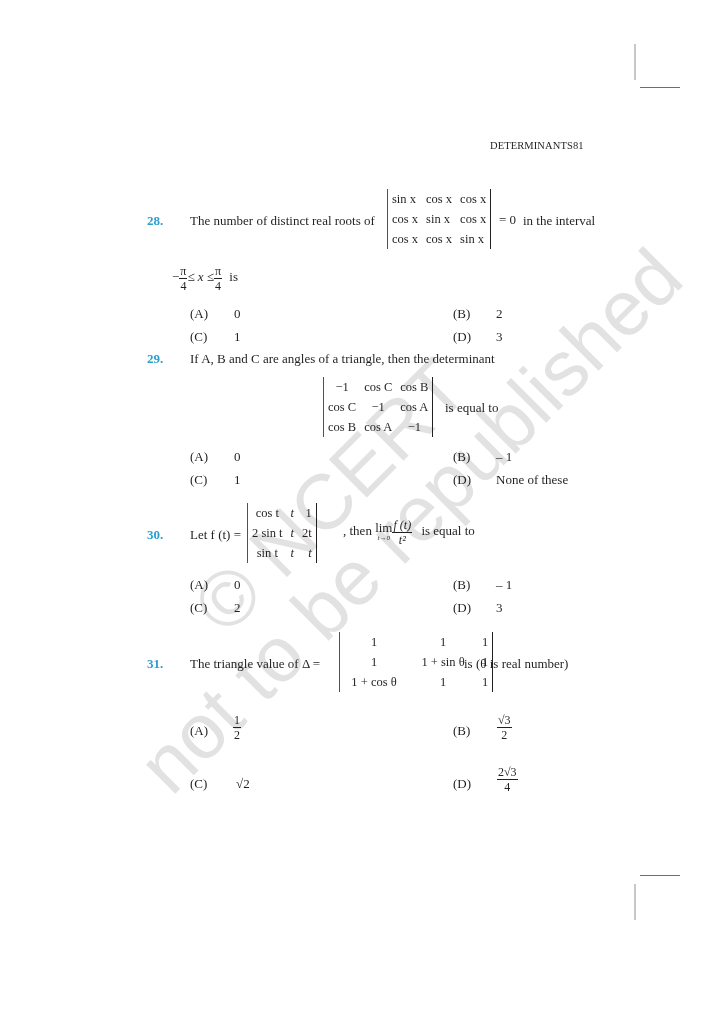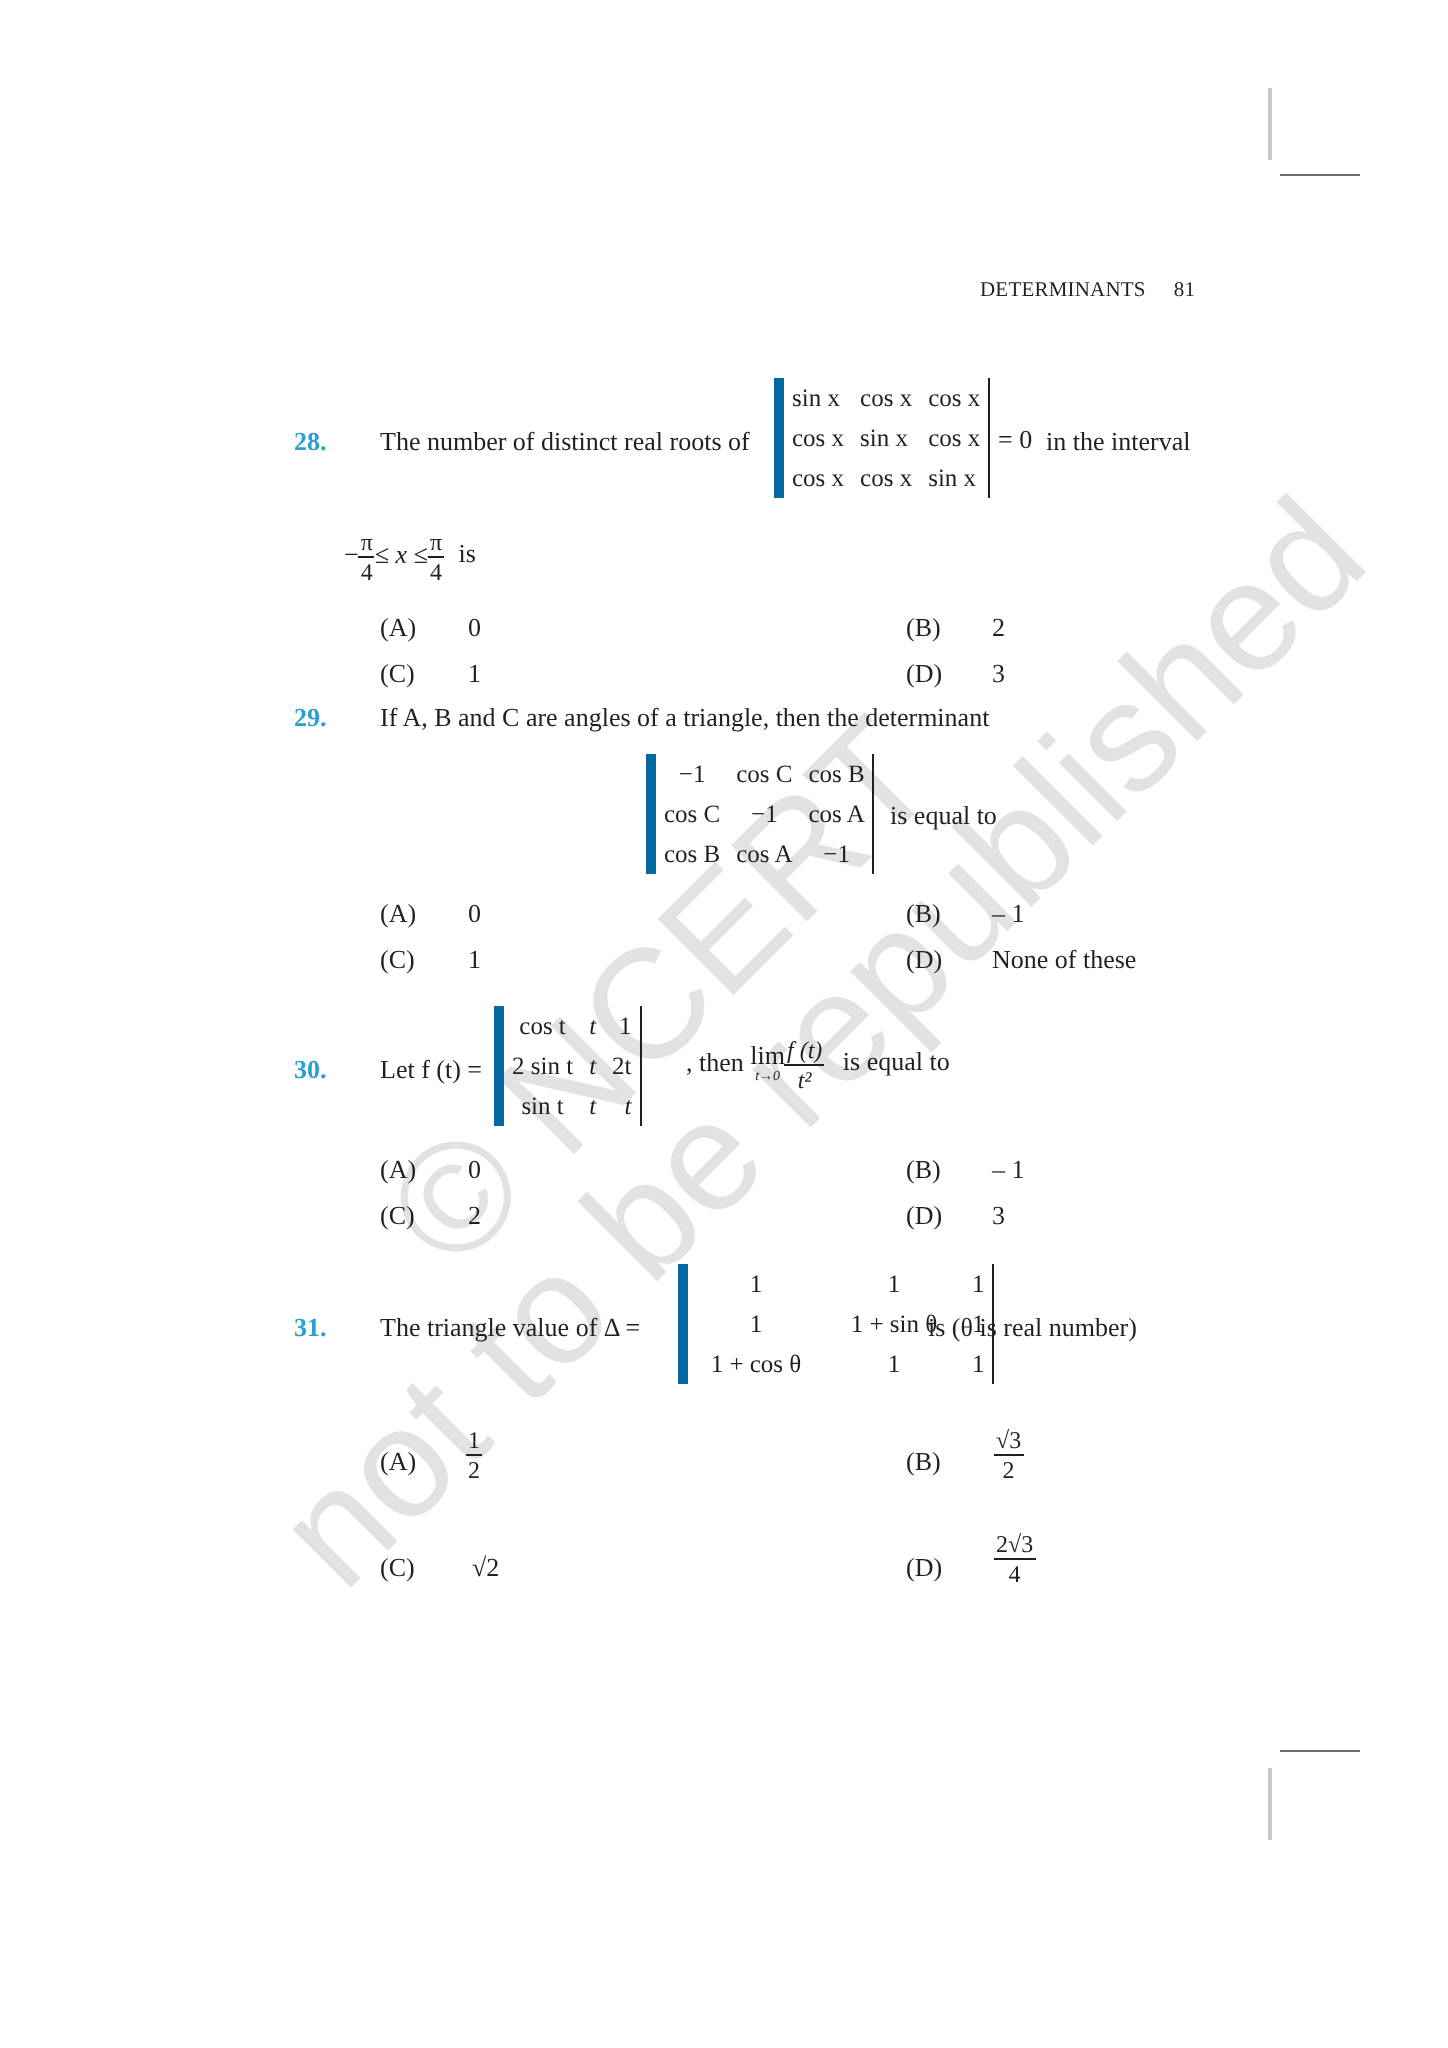--- a/index.html
+++ b/index.html
@@ -2,26 +2,26 @@
 <html><head>
 <meta charset="utf-8">
 <style>
   html, body { margin:0; padding:0; background:#ffffff; }
   body { width:724px; height:1024px; position:relative; overflow:hidden;
          font-family:"Liberation Serif","DejaVu Serif",serif; color:#231f20; font-size:13px; }
   .abs { position:absolute; }
   .crop-v { position:absolute; width:2px; background:#c8c8c8; }
   .crop-h { position:absolute; height:1px; background:#6d6d6d; }
   .header { position:absolute; top:140px; left:490px; font-size:10.5px; letter-spacing:0.1px; }
-  .header .pg { margin-left:14px; }
+  .header .pg { }
   .qnum { position:absolute; left:147px; color:#2a9fd0; font-weight:bold; font-size:13px; }
   .qtext { position:absolute; left:190px; }
   .opt-label { position:absolute; }
   .opt-val { position:absolute; }
-  .det { position:absolute; border-left:5px solid #0369a1; border-right:1px solid #231f20; }
+  .det { position:absolute; border-left:1px solid #0369a1; border-right:1px solid #231f20; }
   .det table { border-collapse:collapse; }
   .det td { padding:0 4px; height:20px; font-size:12.5px; white-space:nowrap; }
   .det td.c { text-align:center; }
   .det td.r { text-align:right; }
   .it { font-style:italic; }
   .frac { display:inline-block; vertical-align:middle; text-align:center; font-size:12px; line-height:14px; }
   .frac .num { display:block; border-bottom:1px solid #231f20; padding:0 1px; }
   .frac .den { display:block; padding:0 1px; }
   .lim { display:inline-block; vertical-align:middle; text-align:center; line-height:11px; }
   .lim .sub { display:block; font-size:7px; font-style:italic; }

